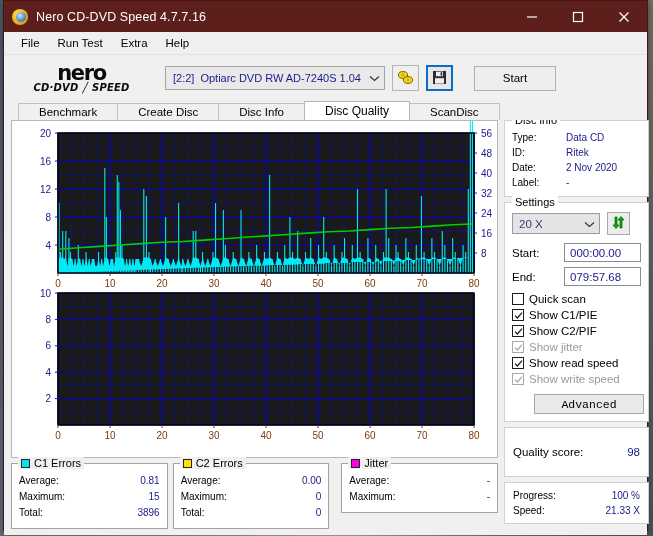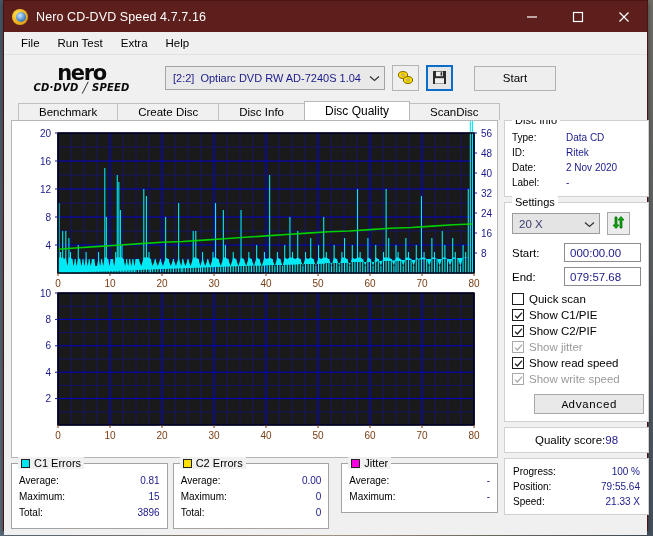--- a/index.html
+++ b/index.html
@@ -788,35 +788,31 @@
             <svg width="9" height="9" viewBox="0 0 9 9">
                 <polyline points="1,4.6 3.4,7 8,1.6" fill="none" stroke="#a8a8a8" stroke-width="1.3"></polyline>
               </svg>
           </span>
           <span>Show write speed</span>
         </div>
 
         <div id="advanced-btn">Advanced</div>
       </div>
 
-      <div class="gbox" id="quality-box" style="padding:6px 8px;justify-content:center;">
+      <div class="gbox" id="quality-box" style="padding:18px 8px;">
         <span>Quality score:</span>
         <span class="v">98</span>
       </div>
 
       <div class="gbox" id="status-box">
         <div class="kv">
           <span class="k">Progress:</span>
           <span class="v">100 %</span>
         </div>
         <div class="kv">
-          <span class="k">Position:</span>
-          <span class="v">79:55.64</span>
-        </div>
-        <div class="kv">
           <span class="k">Speed:</span>
           <span class="v">21.33 X</span>
         </div>
       </div>
 
     </div>
   </div>
 </div>
 
 </body></html>

